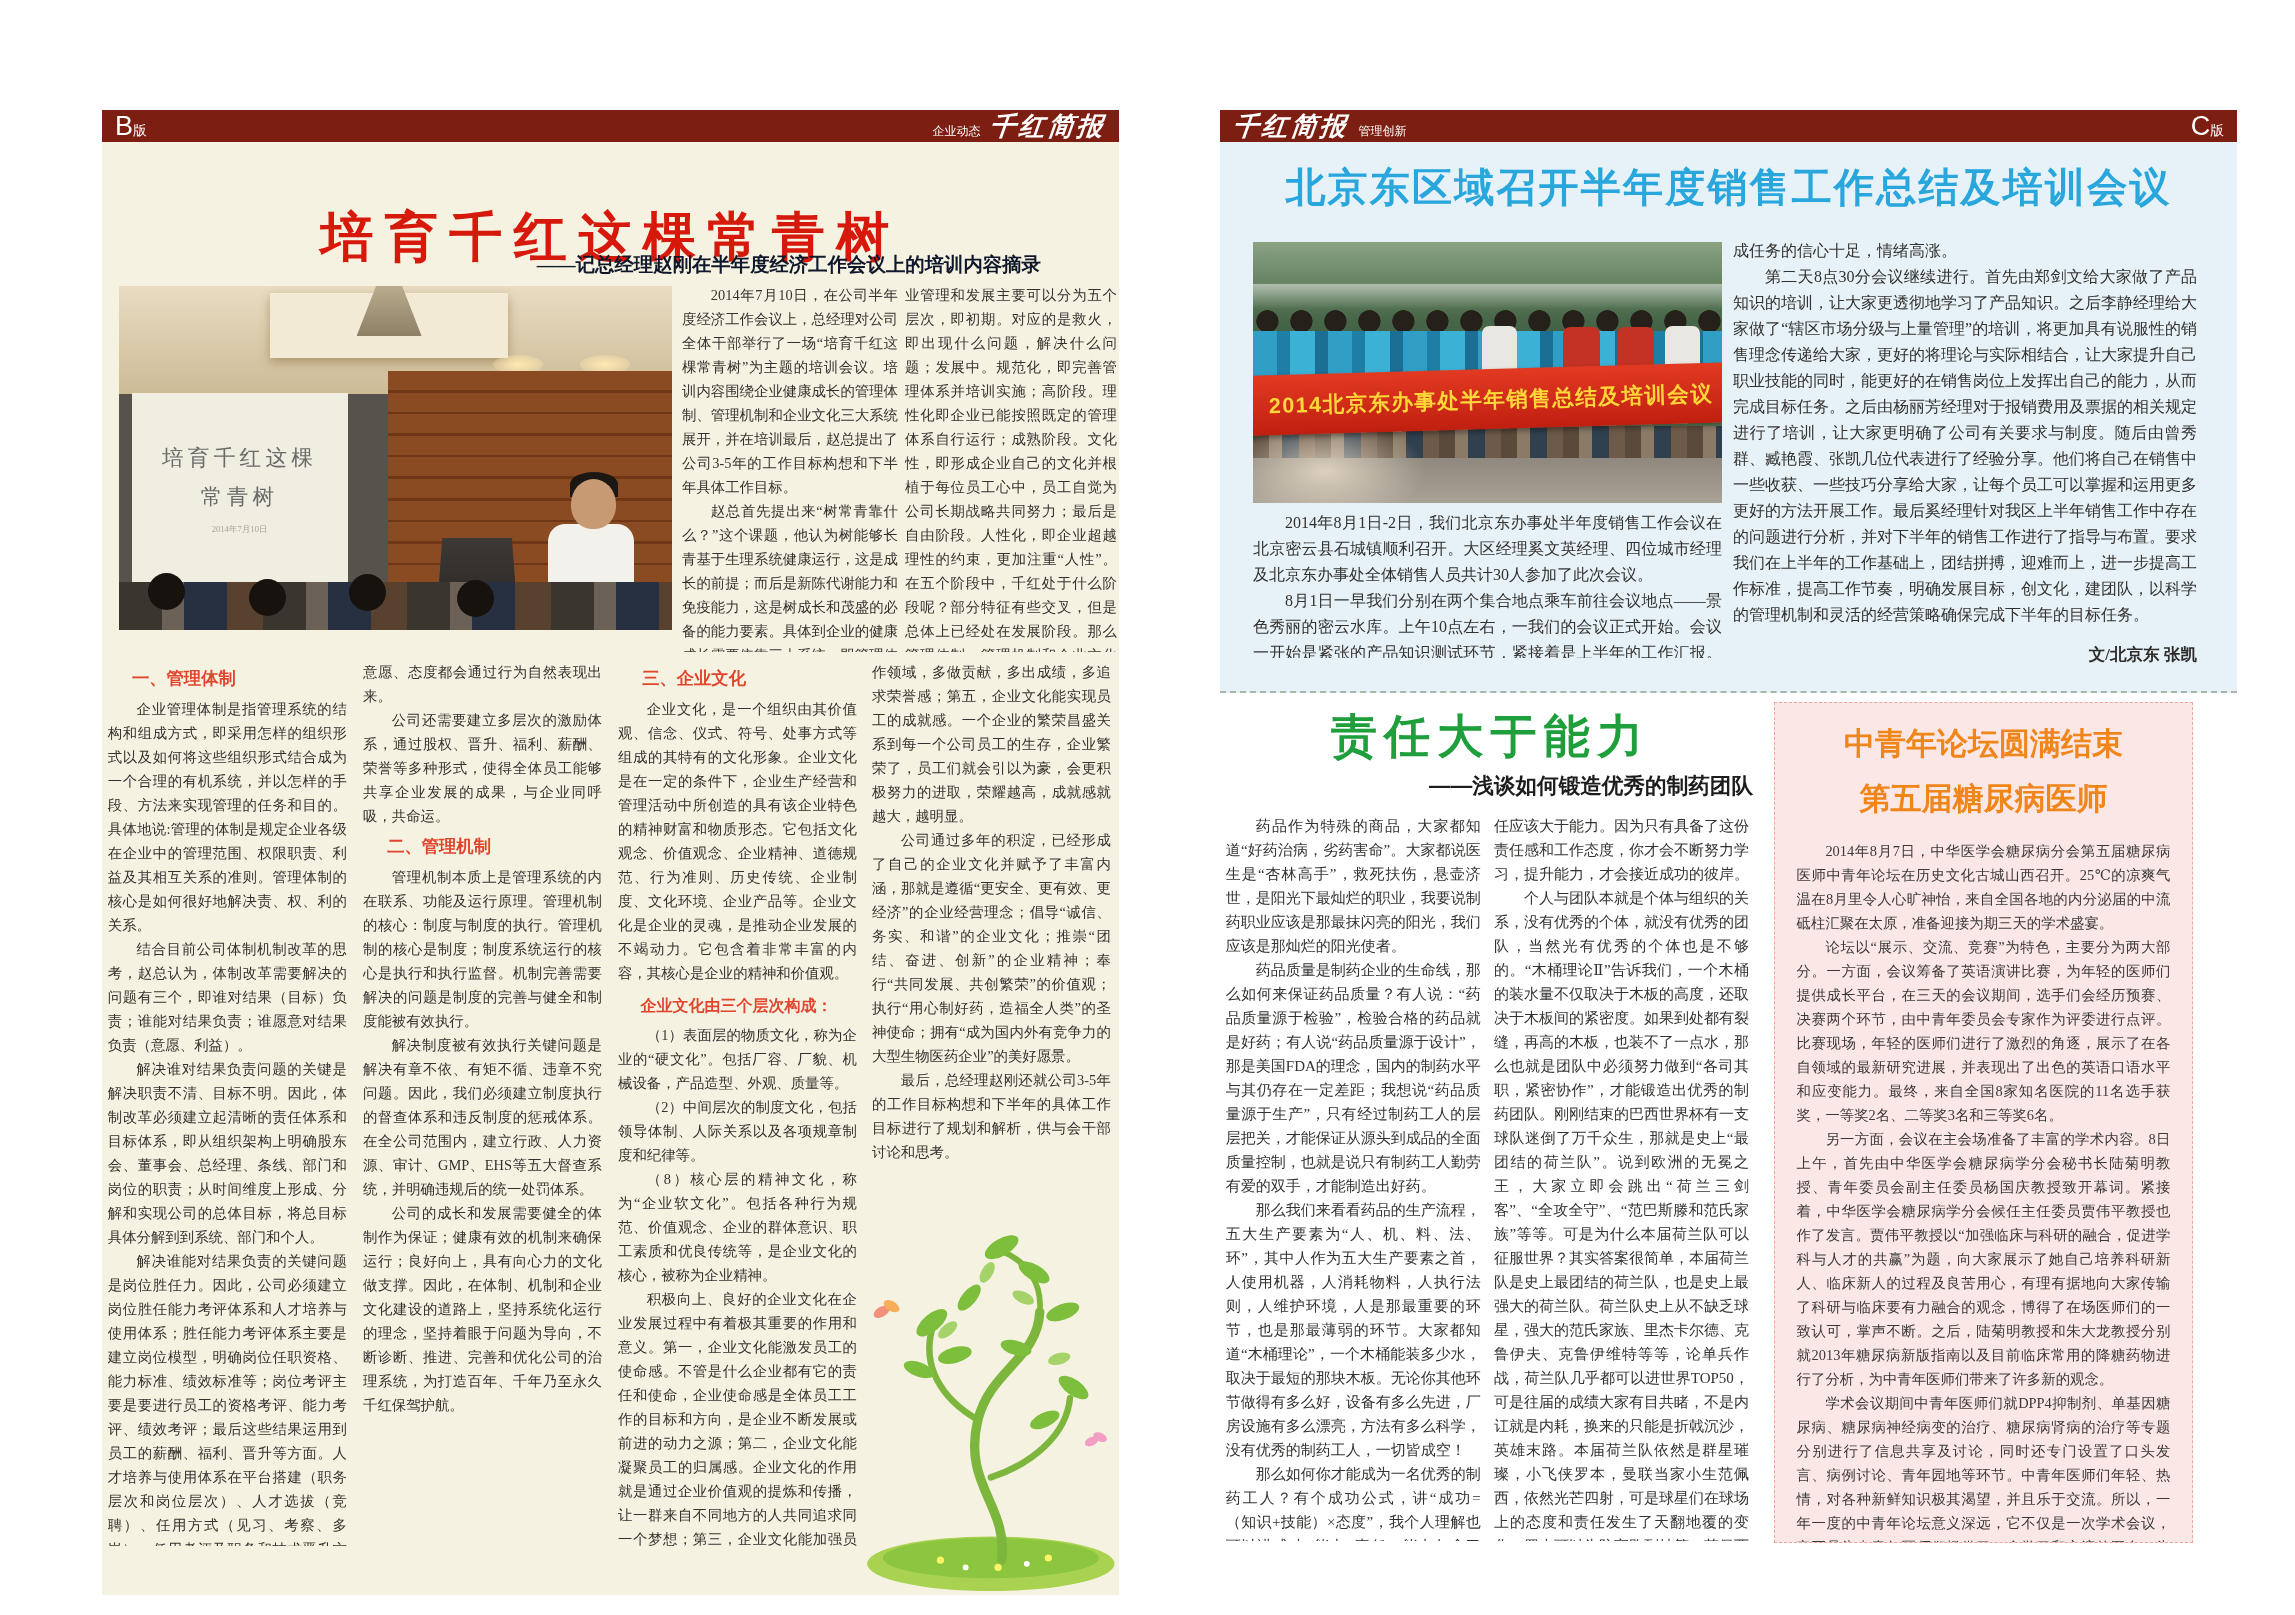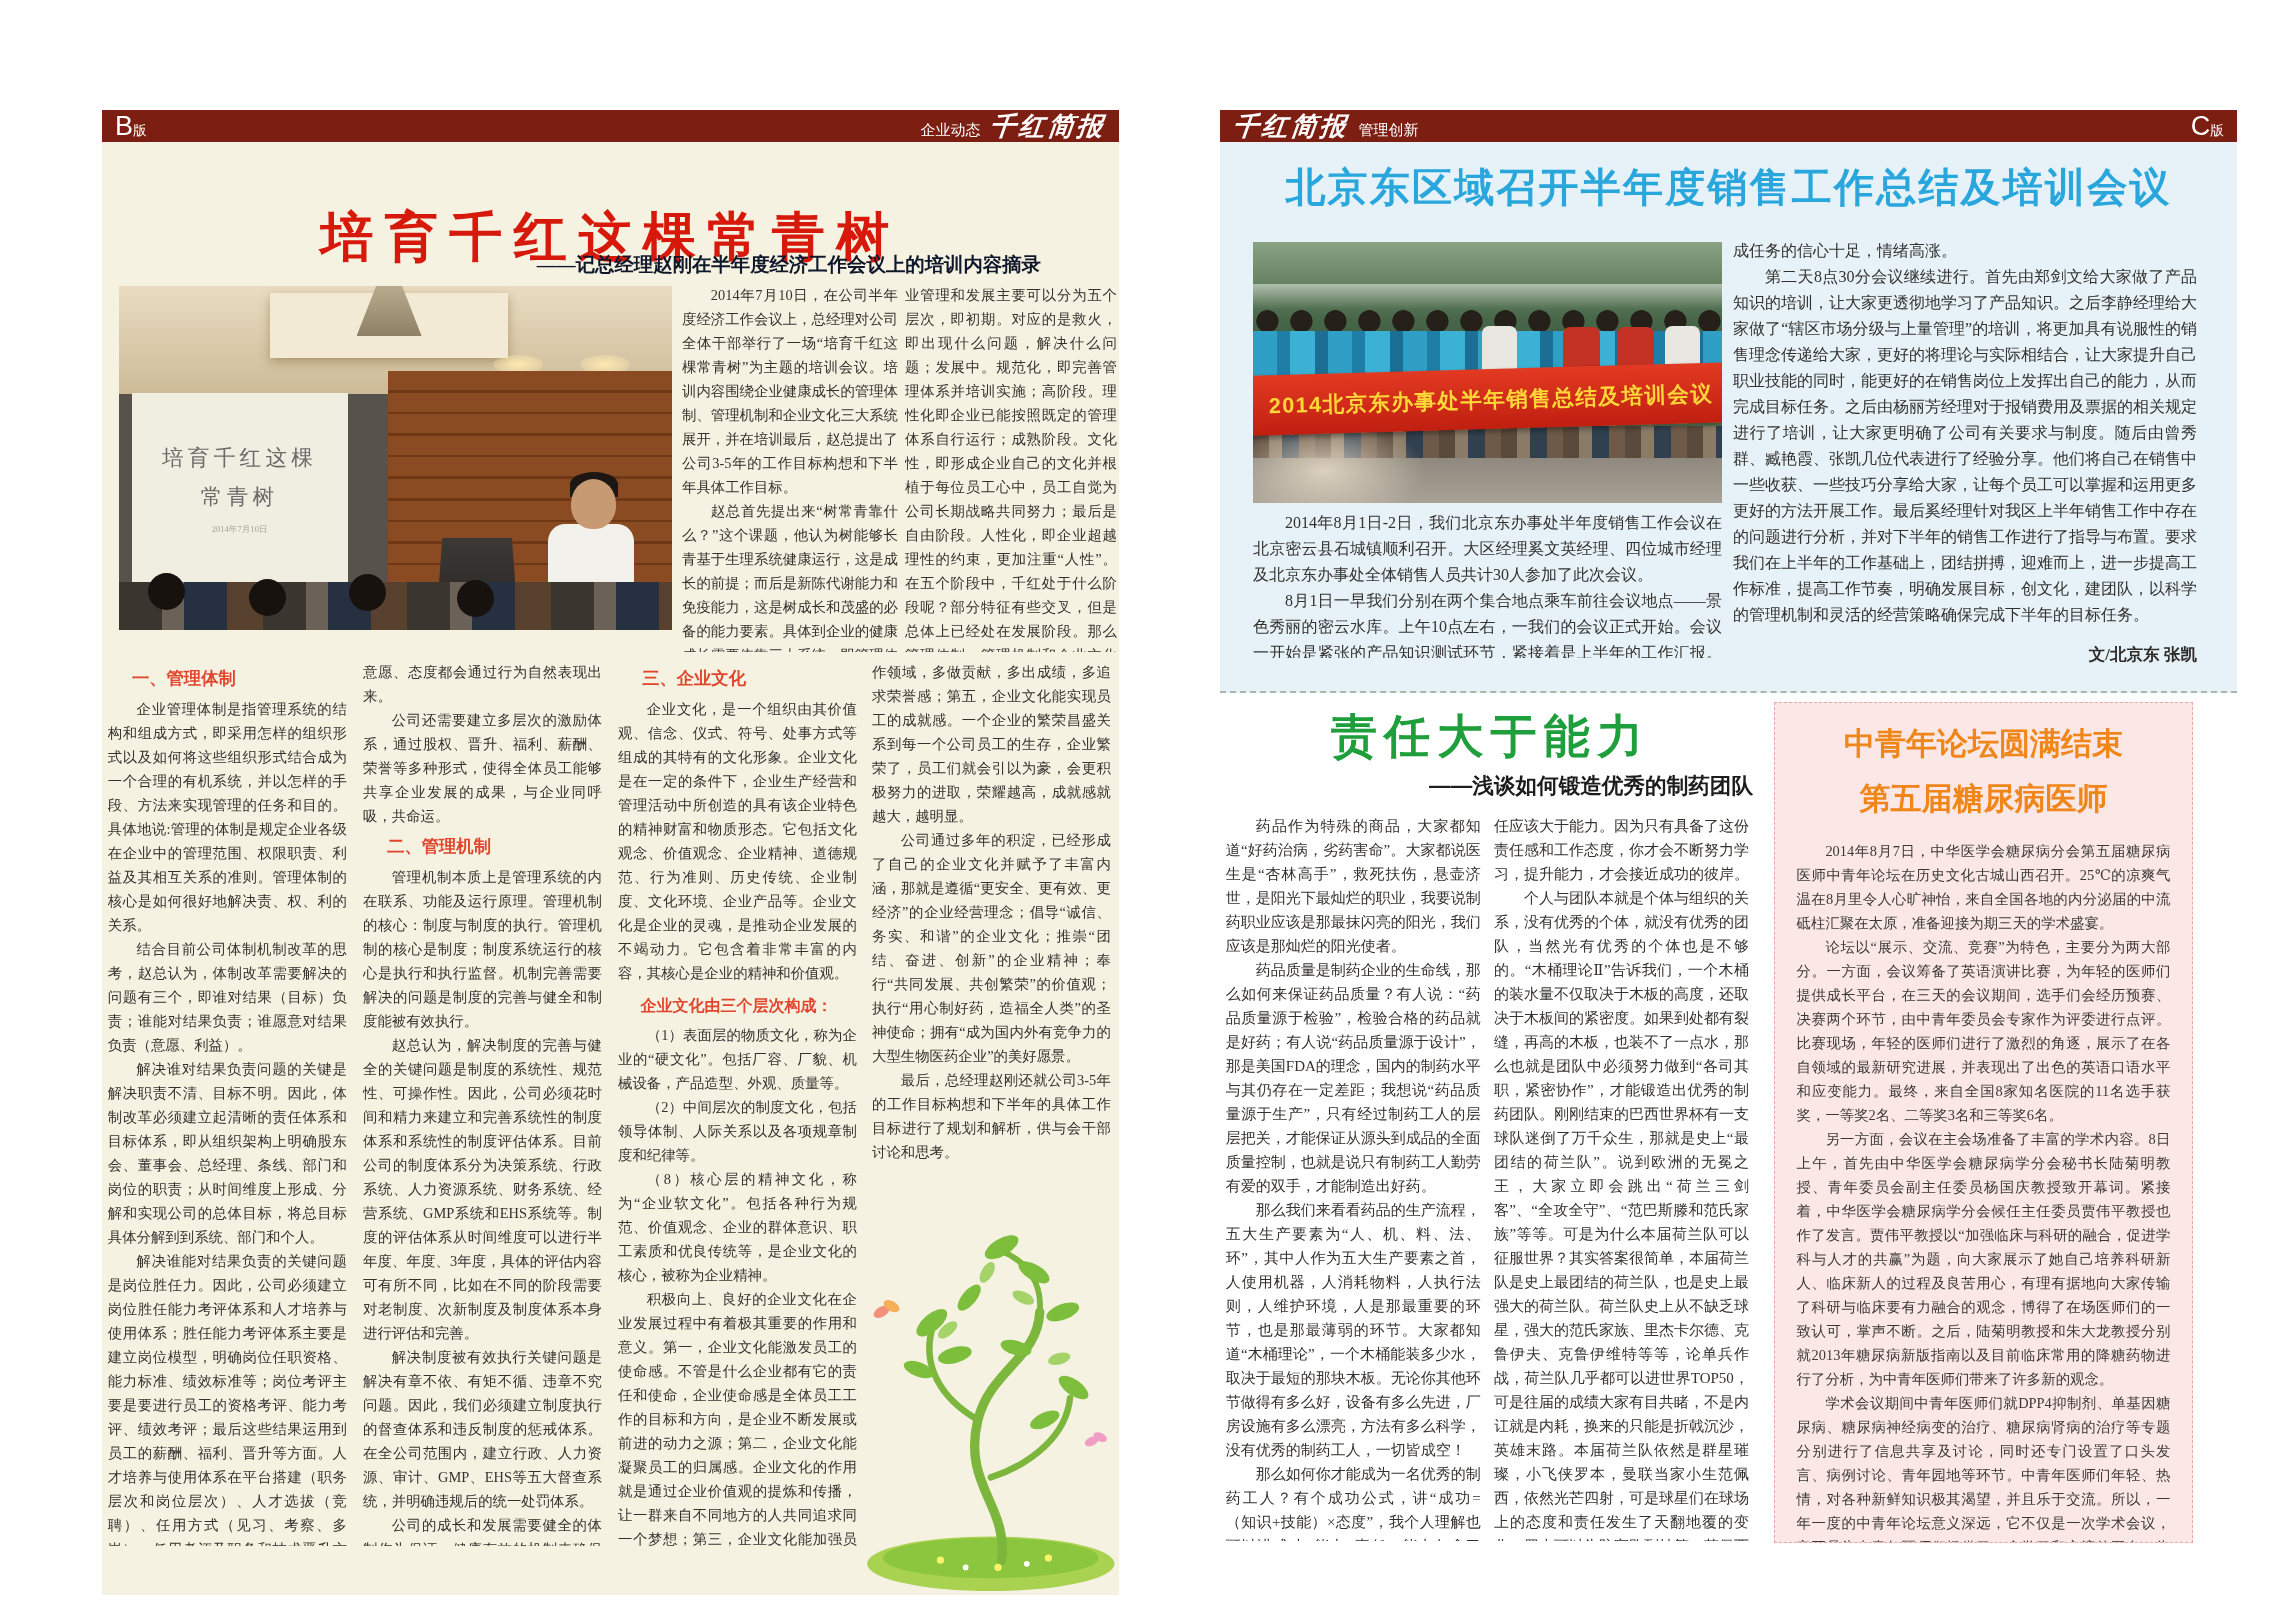--- a/index.html
+++ b/index.html
@@ -6,21 +6,21 @@
   body{width:2295px;height:1616px;position:relative;background:#ffffff;
        font-family:"Liberation Serif","DejaVu Serif",serif;color:#2e2c2a;}
   .page{position:absolute;top:110px;width:1017px;height:1485px;}
   #pageB{left:102px;background:#f6f2e2;}
   #pageC{left:1220px;background:#ffffff;}
   .bar{position:absolute;top:0;left:0;right:0;height:32px;background:#7c1e11;color:#fff;
        display:flex;align-items:center;justify-content:space-between;padding:0 13px;box-sizing:border-box;}
   .ed-big{font-size:27px;font-family:"Liberation Sans",sans-serif;}
   .ed-small{font-size:13.7px;}
   .brand{font-size:26px;font-style:italic;font-weight:bold;letter-spacing:2.9px;transform:skewX(-6deg);}
-  .cat{font-size:15px;font-family:"Liberation Sans",sans-serif;margin:0 10px;}
+  .cat{font-size:12px;font-family:"Liberation Sans",sans-serif;margin:0 10px;}
   .row{display:flex;align-items:baseline;}
   
   .titleB{position:absolute;top:56px;left:0;right:0;text-align:center;color:#d6190b;
           font-size:53px;font-weight:bold;letter-spacing:11.5px;margin-top:36px;}
   .subB{position:absolute;top:141px;left:0;right:78px;text-align:right;font-size:19.4px;font-weight:bold;color:#0f172a;}
   .photoB{position:absolute;left:16.6px;top:176px;width:553px;height:344px;overflow:hidden;background:#57524c;}
   .pb-ceil{position:absolute;top:0;left:0;right:0;height:108px;background:linear-gradient(#e9dcc2,#cdbb97);}
   .pb-panel{position:absolute;top:7.2px;left:151px;width:238px;height:65px;background:#f3ead6;box-shadow:0 4.3px 10px rgba(120,90,40,.45);}
   .pb-light{position:absolute;top:69px;width:50px;height:19px;border-radius:50%;background:radial-gradient(#ffe9b0,rgba(255,233,176,0));}
   .pb-wood{position:absolute;top:85px;right:0;width:284px;bottom:0;
@@ -146,21 +146,20 @@
     <p>解决谁对结果负责问题的关键是解决职责不清、目标不明。因此，体制改革必须建立起清晰的责任体系和目标体系，即从组织架构上明确股东会、董事会、总经理、条线、部门和岗位的职责；从时间维度上形成、分解和实现公司的总体目标，将总目标具体分解到到系统、部门和个人。</p>
     <p>解决谁能对结果负责的关键问题是岗位胜任力。因此，公司必须建立岗位胜任能力考评体系和人才培养与使用体系；胜任能力考评体系主要是建立岗位模型，明确岗位任职资格、能力标准、绩效标准等；岗位考评主要是要进行员工的资格考评、能力考评、绩效考评；最后这些结果运用到员工的薪酬、福利、晋升等方面。人才培养与使用体系在平台搭建（职务层次和岗位层次）、人才选拔（竞聘）、任用方式（见习、考察、多岗）、任用考评及职务和技术晋升方面建立体系化运行模式。</p>
 
   </div>
 
   <div class="colB" id="bcol2">
     <p style="text-indent:0;">意愿、态度都会通过行为自然表现出来。</p>
     <p>公司还需要建立多层次的激励体系，通过股权、晋升、福利、薪酬、荣誉等多种形式，使得全体员工能够共享企业发展的成果，与企业同呼吸，共命运。</p>
     <div class="hB">二、管理机制</div>
     <p>管理机制本质上是管理系统的内在联系、功能及运行原理。管理机制的核心：制度与制度的执行。管理机制的核心是制度；制度系统运行的核心是执行和执行监督。机制完善需要解决的问题是制度的完善与健全和制度能被有效执行。</p>
-    <p>赵总认为，解决制度的完善与健全的关键问题是制度的系统性、规范性、可操作性。因此，公司必须花时间和精力来建立和完善系统性的制度体系和系统性的制度评估体系。目前公司的制度体系分为决策系统、行政系统、人力资源系统、财务系统、经营系统、GMP系统和EHS系统等。制度的评估体系从时间维度可以进行半年度、年度、3年度，具体的评估内容可有所不同，比如在不同的阶段需要对老制度、次新制度及制度体系本身进行评估和完善。</p>
     <p>解决制度被有效执行关键问题是解决有章不依、有矩不循、违章不究问题。因此，我们必须建立制度执行的督查体系和违反制度的惩戒体系。在全公司范围内，建立行政、人力资源、审计、GMP、EHS等五大督查系统，并明确违规后的统一处罚体系。</p>
     <p>公司的成长和发展需要健全的体制作为保证；健康有效的机制来确保运行；良好向上，具有向心力的文化做支撑。因此，在体制、机制和企业文化建设的道路上，坚持系统化运行的理念，坚持着眼于问题为导向，不断诊断、推进、完善和优化公司的治理系统，为打造百年、千年乃至永久千红保驾护航。</p>
   </div>
 
   <div class="colB" id="bcol3">
     <div class="hB">三、企业文化</div>
     <p>企业文化，是一个组织由其价值观、信念、仪式、符号、处事方式等组成的其特有的文化形象。企业文化是在一定的条件下，企业生产经营和管理活动中所创造的具有该企业特色的精神财富和物质形态。它包括文化观念、价值观念、企业精神、道德规范、行为准则、历史传统、企业制度、文化环境、企业产品等。企业文化是企业的灵魂，是推动企业发展的不竭动力。它包含着非常丰富的内容，其核心是企业的精神和价值观。</p>
     <div class="hB2">企业文化由三个层次构成：</div>
     <p>（1）表面层的物质文化，称为企业的“硬文化”。包括厂容、厂貌、机械设备，产品造型、外观、质量等。</p>
     <p>（2）中间层次的制度文化，包括领导体制、人际关系以及各项规章制度和纪律等。</p>

